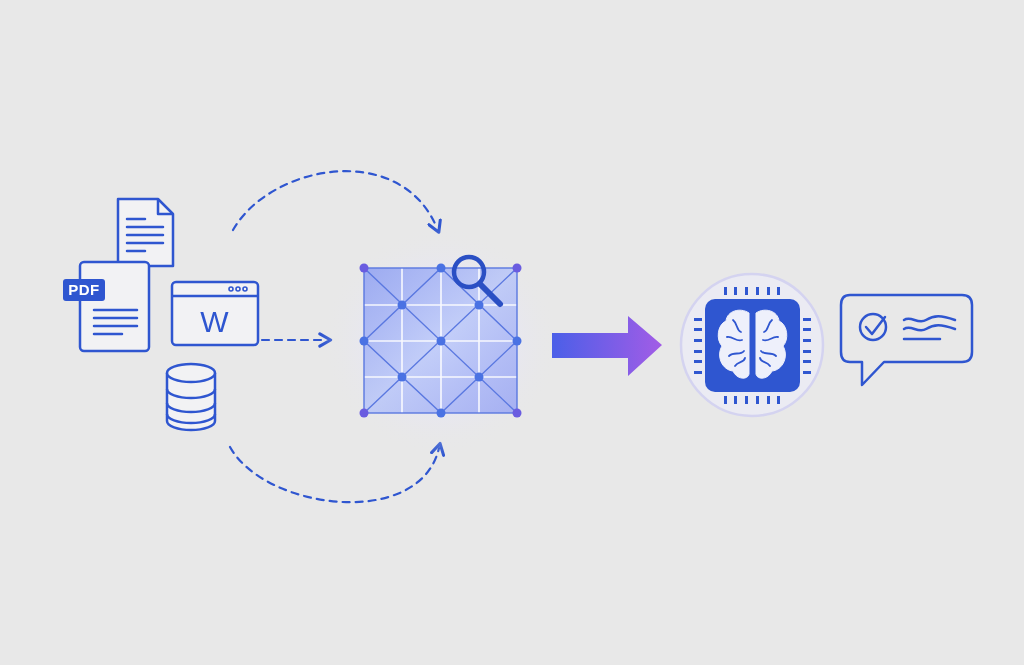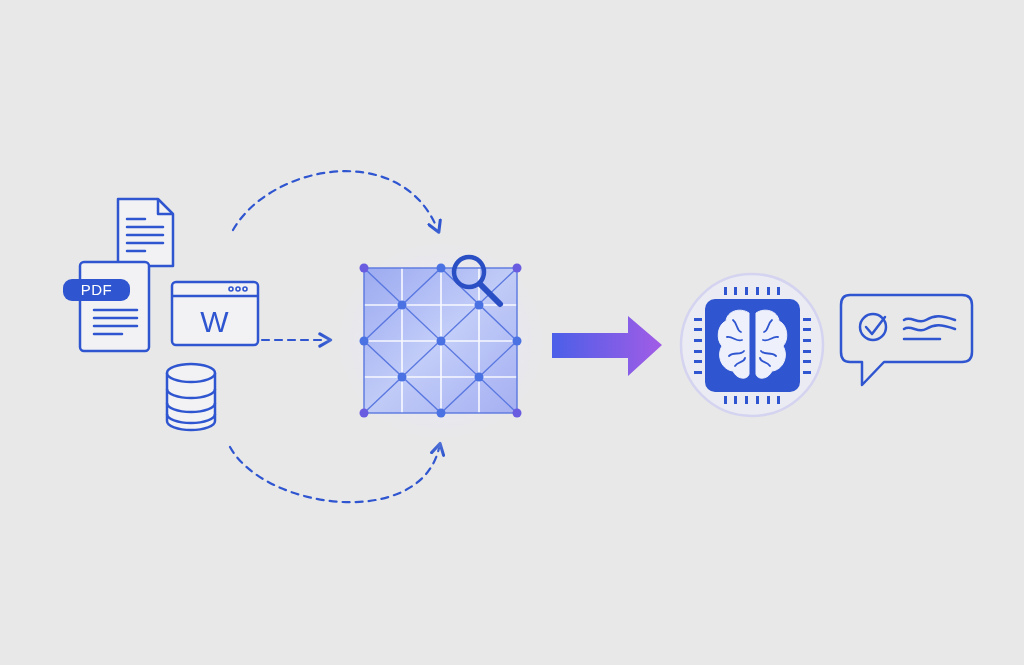--- a/index.html
+++ b/index.html
@@ -1,18 +1,18 @@
 <!DOCTYPE html>
 <html><head>
 <meta charset="utf-8">
 <style>
   html, body { margin:0; padding:0; }
   body { width:1024px; height:665px; background:#e8e8e8; overflow:hidden; position:relative; font-family:"Liberation Sans", sans-serif; }
   #stage { position:absolute; left:0; top:0; width:1024px; height:665px; }
-  #pdf-badge { position:absolute; left:63px; top:279px; width:67px; height:22px; background:#2f56d0; border-radius:9px; color:#fff; font-size:15px; font-weight:normal; line-height:22px; text-align:center; letter-spacing:0.5px; }
+  #pdf-badge { position:absolute; left:63px; top:279px; width:42px; height:22px; background:#2f56d0; border-radius:3px; color:#fff; font-size:15px; font-weight:bold; line-height:22px; text-align:center; letter-spacing:0.5px; }
   #w-letter { position:absolute; left:171px; top:298px; width:87px; height:47px; color:#2f56d0; font-size:30px; line-height:47px; text-align:center; font-weight:normal; }
 </style>
 </head>
 <body>
 
 <div id="stage">
 <svg width="1024" height="665" viewBox="0 0 1024 665" xmlns="http://www.w3.org/2000/svg">
   <defs>
     <radialGradient id="glow" cx="50%" cy="50%" r="50%">
       <stop offset="0%" stop-color="#ffffff" stop-opacity="0.95"></stop>

